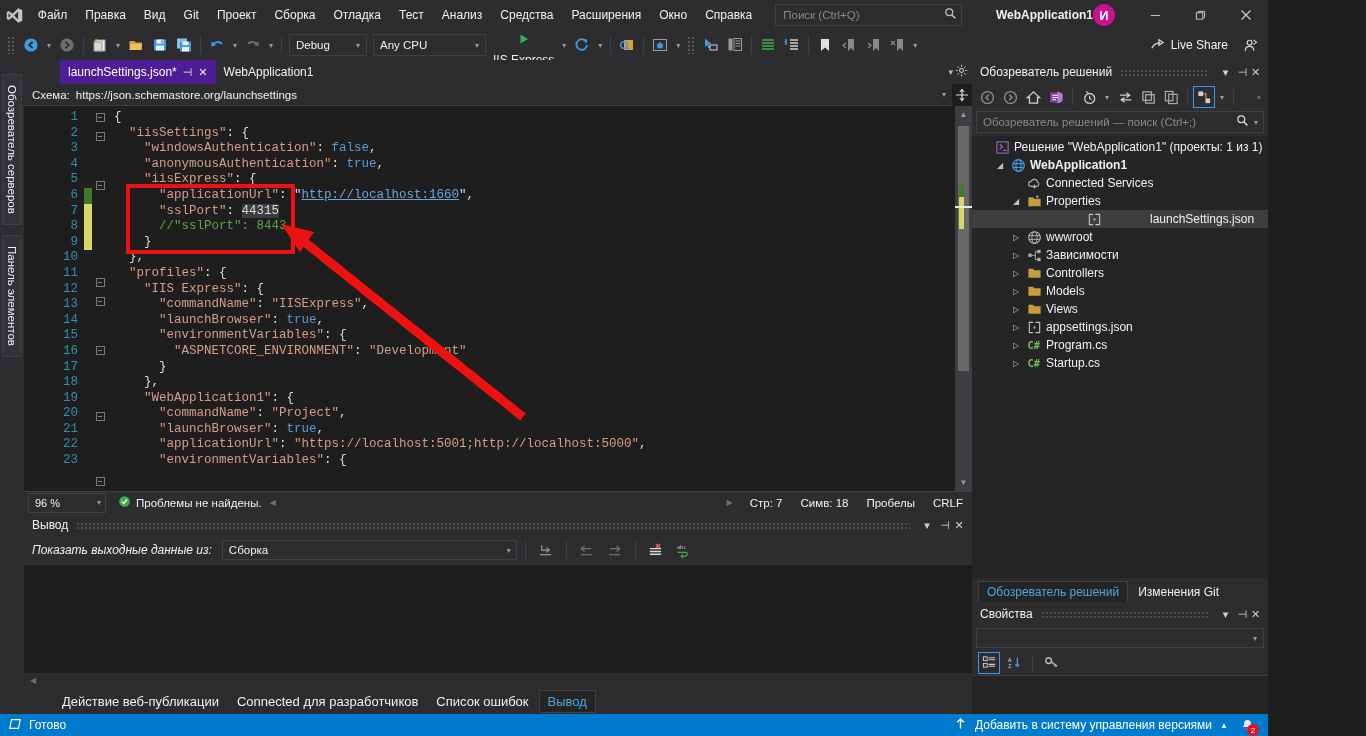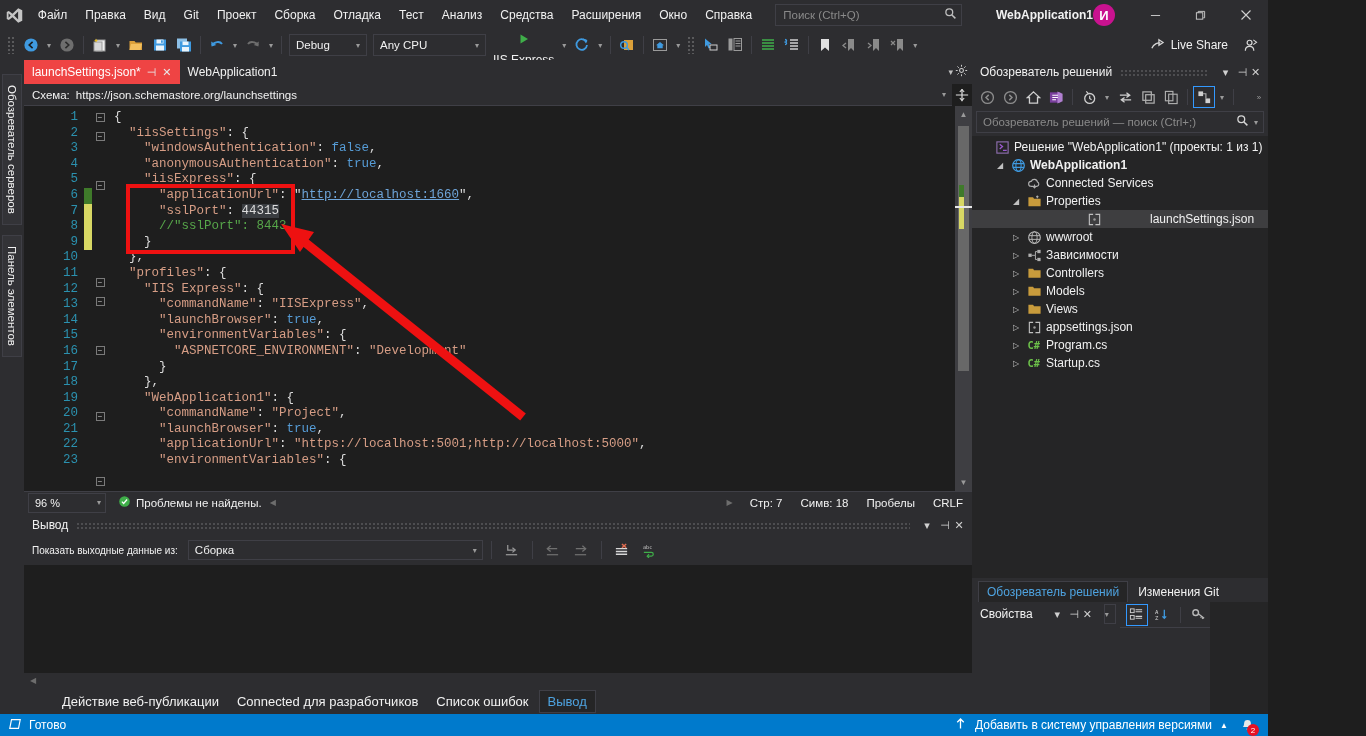--- a/index.html
+++ b/index.html
@@ -47,21 +47,21 @@
   
   .leftdock { width: 24px; background:#2d2d30; display:flex; flex-direction:column; align-items:center; padding-top: 14px; gap: 10px; }
   .vtab { writing-mode: vertical-rl; font-size: 11.5px; color:#f1f1f1; background:#333337; border:1px solid #3f3f46;
           padding: 10px 3px; white-space: nowrap; }
 
   
   .center { flex: 1; display:flex; flex-direction:column; min-width:0; background:#1e1e1e; }
 
   .tabstrip { height: 24px; background:#2d2d30; display:flex; align-items:stretch; flex:0 0 24px; position:relative; }
   .tab { display:flex; align-items:center; gap:6px; padding: 0 8px; font-size: 12px; }
-  .tab.active { background: #ef4444; color:#fff; }
+  .tab.active { background: #4c1d95; color:#fff;margin-left:36px; }
   .tab.inactive { color:#f1f1f1; }
   .tab .pin, .tab .x { font-size: 11px; color: #e8e8e8; }
   .tabstrip-right { margin-left:auto; display:flex; align-items:center; gap:2px; padding-right:4px; color:#c0c0c0; }
 
   .schemabar { height: 22px; background:#2d2d30; display:flex; align-items:center; flex: 0 0 22px;
                border-bottom: 1px solid #3f3f46; position:relative; }
   .schemabar .lbl { padding: 0 6px 0 8px; color:#f1f1f1; font-size:11.5px; }
   .schemabar .val { color:#f1f1f1; font-size:11.5px; flex:1; }
   .schemabar .dd { width:16px; text-align:center; color:#9a9a9a; font-size:8px; }
   .split-btn { width: 20px; height: 22px; background:#1e1e1e; display:flex; align-items:center; justify-content:center; }
@@ -102,21 +102,21 @@
              color:#6d6d6d; font-size:8px; }
   .st-cell { padding: 0 9px; white-space:nowrap; }
 
   
   .output { height: 175px; background:#2d2d30; flex: 0 0 175px; display:flex; flex-direction:column; }
   .out-header { height:24px; display:flex; align-items:center; padding-left:8px; font-size:12px; color:#f1f1f1; }
   .out-dots { flex:1; height:1px; margin: 0 8px;
               background-image: radial-gradient(#4d4d50 1px, transparent 1px); background-size: 4px 4px; height:7px; }
   .out-hdr-btn { width:18px; text-align:center; color:#d0d0d0; font-size:11px; }
   .out-toolbar { height: 26px; display:flex; align-items:center; padding-left: 8px; gap: 4px; }
-  .out-toolbar .lbl { font-size:10px; color:#f1f1f1; margin-right:6px; }
+  .out-toolbar .lbl { font-size:12px; color:#f1f1f1; margin-right:6px;font-style:italic; }
   .out-combo { width: 295px; height:20px; border:1px solid #3f3f46; display:flex; align-items:center;
                padding-left:6px; font-size:11.5px; background:#2d2d30; }
   .out-body { flex:1; background:#1e1e1e; margin: 2px 0 0 0; display:flex; }
   .out-body .pane { flex:1; }
   .out-hsb { height:15px; background:#2d2d30; display:flex; align-items:center; color:#6d6d6d; font-size:8px; padding-left:6px;}
 
   .bottom-tabs { height: 26px; background:#2d2d30; display:flex; align-items:center; padding-left: 30px; gap: 2px; flex:0 0 26px; }
   .btab { padding: 3px 8px; font-size: 13px; color:#f1f1f1; }
   .btab.active { color:#4ea3e0; border:1px solid #3f3f46; background:#252526; }
 
@@ -136,21 +136,21 @@
   .tree { flex:1; background:#252526; overflow:hidden; padding-top:2px; font-size:12px; }
   .trow { height:18px; display:flex; align-items:center; gap:4px; padding-right:4px; white-space:nowrap; }
   .trow.selected { background:#3e3e40; }
   .twist { width:12px; text-align:center; color:#c0c0c0; font-size:8px; }
   .ticon { width:16px; height:16px; display:flex; align-items:center; justify-content:center; flex:0 0 16px; }
   .tlabel { color:#f1f1f1; }
   .tlabel.bold { font-weight:bold; }
   .dock-tabs { height: 24px; display:flex; align-items:flex-end; gap:2px; padding-left:6px; background:#2d2d30; }
   .dtab { padding: 3px 8px; font-size:12px; color:#f1f1f1; }
   .dtab.active { color:#4ea3e0; border:1px solid #3f3f46; border-bottom:none; background:#252526; }
-  .props { height: 112px; background:#2d2d30; display:flex; flex:0 0 112px; }
+  .props { height: 112px; background:#2d2d30; display:flex; flex-direction:column; flex:0 0 112px; }
   .props-combo { height:20px; margin: 2px 4px; border:1px solid #3f3f46; display:flex; align-items:center; justify-content:flex-end;
                  padding-right:6px; color:#9a9a9a; font-size:8px; }
   .props-tb { height:26px; display:flex; align-items:center; gap:3px; padding-left:6px; border-bottom:1px solid #3f3f46; }
   .props-body { flex:1; background:#252526; }
 
   
   .statusbar { height: 22px; background:#007acc; display:flex; align-items:center; color:#fff; font-size:12px; flex:0 0 22px; }
   .sb-left { display:flex; align-items:center; gap:7px; padding-left:8px; }
   .sb-right { margin-left:auto; display:flex; align-items:center; gap:8px; padding-right:10px; }
   .bell-wrap { position:relative; width:22px; height:22px; display:flex; align-items:center; justify-content:center; }

